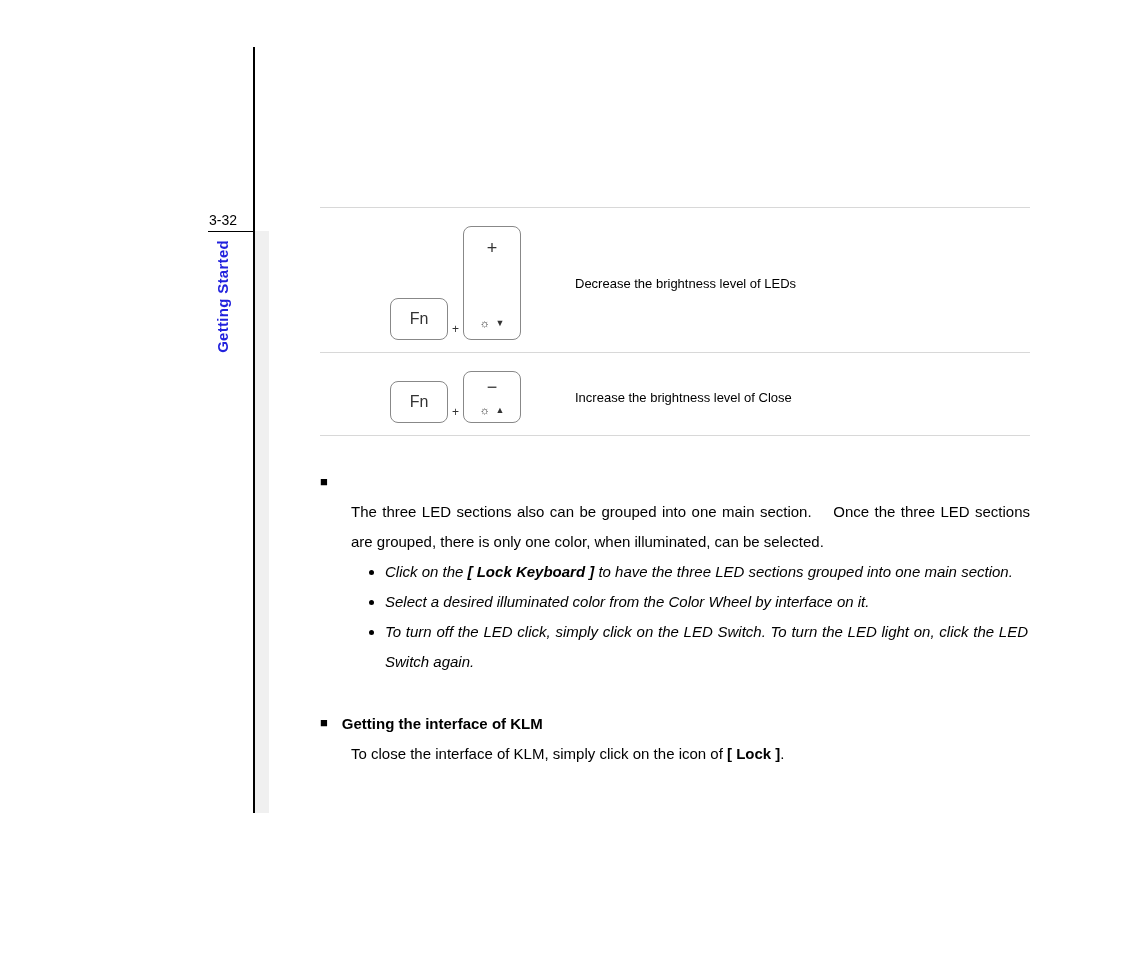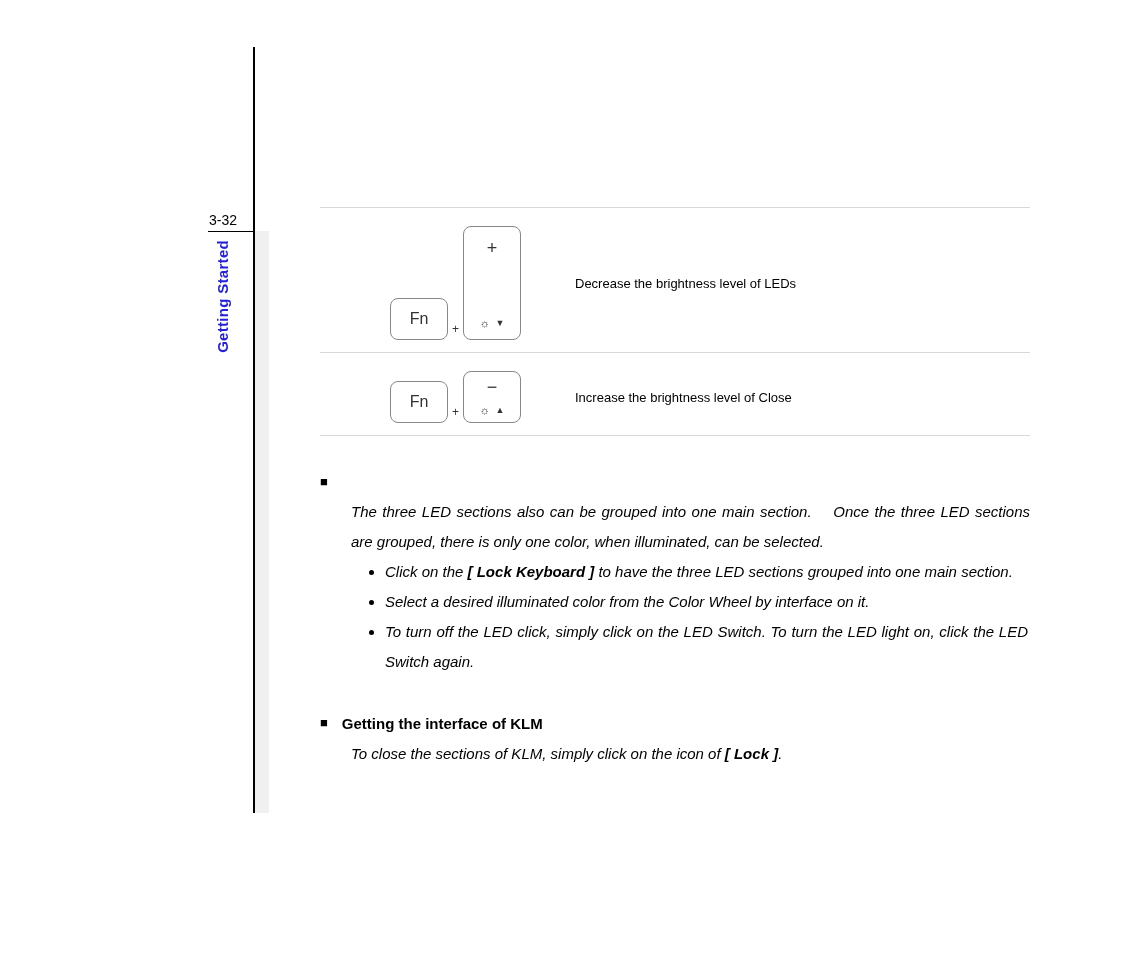--- a/index.html
+++ b/index.html
@@ -172,21 +172,20 @@
   .square {
     font-size: 13px;
     line-height: 2.2;
   }
   .title-bold {
     font-weight: bold;
   }
   .para {
     margin-left: 31px;
     text-align: justify;
-    font-style: italic;
   }
   ul.dots {
     margin: 0 0 0 31px;
     padding-left: 34px;
   }
   ul.dots li {
     text-align: justify;
     padding-right: 2px;
     font-style: italic;
   }
@@ -267,18 +266,18 @@
         </li>
       </ul>
     </div>
 
     <div class="block">
       <div class="block-head">
         <span class="square">■</span>
         <span class="title-bold">Getting the interface of KLM</span>
       </div>
       <div class="para">
-        <span>To close the sections of KLM, simply click on the icon of </span><span class="bold">[ Lock ]</span><span>.</span>
+        <span>To close the interface of KLM, simply click on the icon of </span><span class="bold">[ Lock ]</span><span>.</span>
       </div>
     </div>
 
   </div>
 </div>
 
 </body></html>

